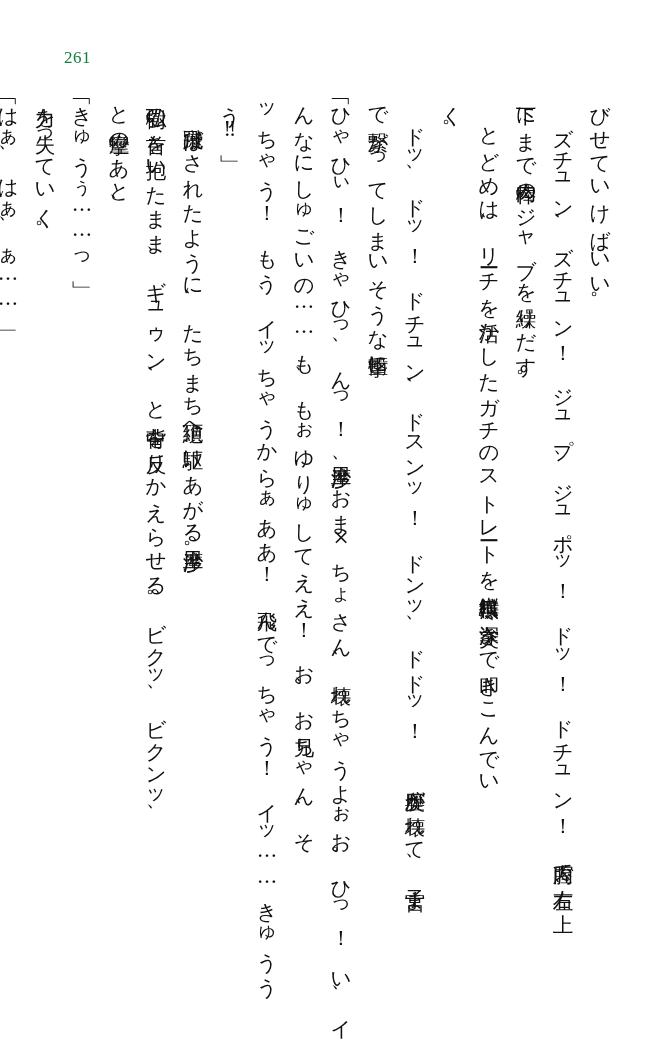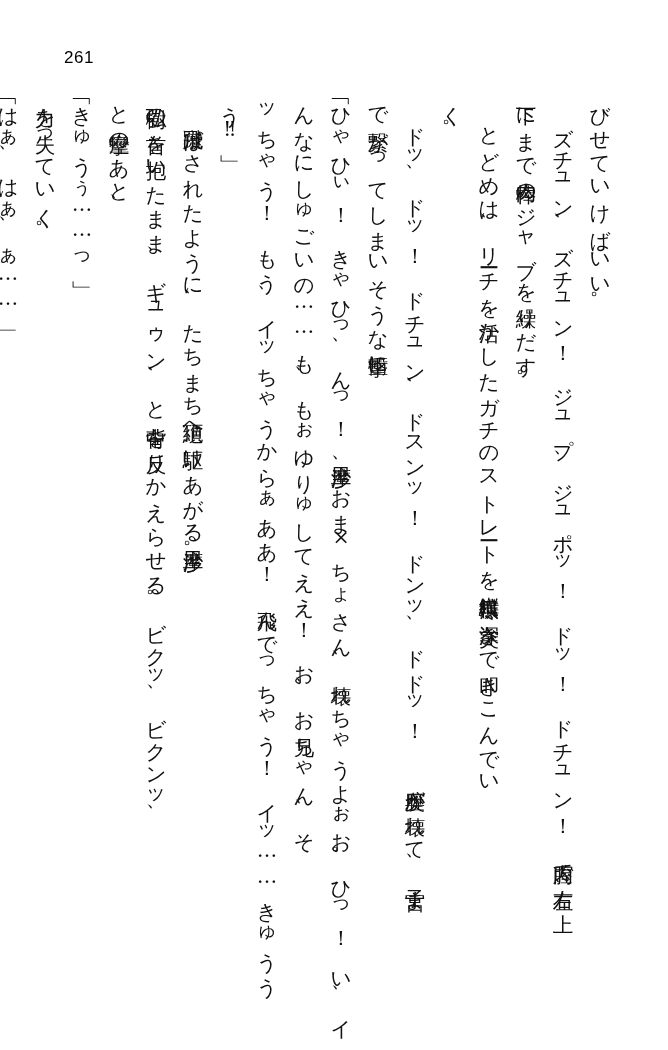--- a/index.html
+++ b/index.html
@@ -21,22 +21,22 @@
     width: 668px;
     height: 1050px;
     background: #ffffff;
   }
   .page-number {
     position: absolute;
     top: 48px;
     left: 64px;
     font-size: 17px;
     letter-spacing: 0.5px;
-    color: #000000;
-    font-family: Liberation Sans, sans-serif;
+    color: #15803d;
+    font-family: Liberation Serif, serif;
   }
   .text-block {
     position: absolute;
     top: 92px;
     right: 58px;
     left: 40px;
     bottom: 42px;
     display: flex;
     flex-direction: row-reverse;
     align-items: flex-start;

